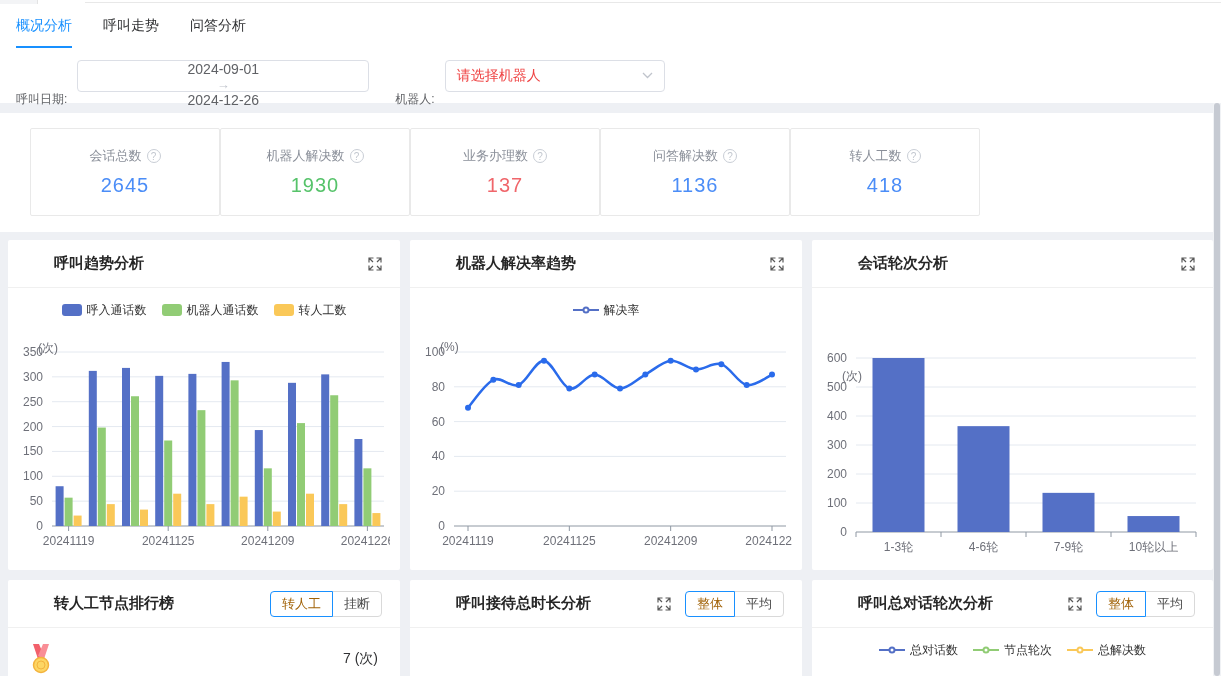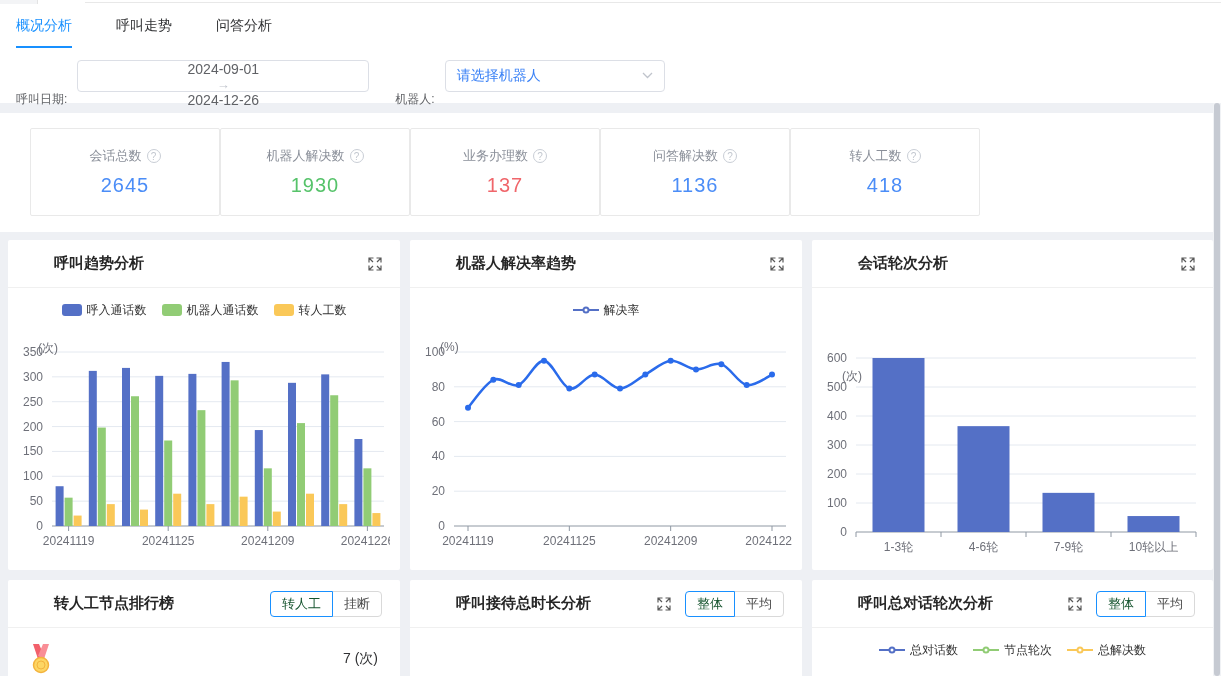--- a/index.html
+++ b/index.html
@@ -3,55 +3,55 @@
 <meta charset="utf-8">
 <style>
   html,body{margin:0;padding:0;}
   .app{position:relative;width:1221px;height:676px;overflow:hidden;background:#eef0f4;
        font-family:"Liberation Sans","DejaVu Sans",sans-serif;-webkit-font-smoothing:antialiased;}
   
   .top-sliver{height:4px;background:#fff;position:relative;}
   .sliver-tab{position:absolute;left:0;top:0;width:37px;height:4px;background:#f3f4f6;border-right:1px solid #e3e3e3;}
   .sliver-line{position:absolute;left:85px;right:0;top:2px;height:1px;background:#e8e8e8;}
   
-  .tabsbar{background:#fff;display:flex;align-items:stretch;padding:0 16px;height:44px;gap:44px;}
+  .tabsbar{background:#fff;display:flex;align-items:stretch;padding:0 16px;height:44px;gap:31px;}
   .tab{display:flex;align-items:center;font-size:14px;color:#303133;cursor:pointer;position:relative;}
   .tab.active{color:#1890ff;}
   .tab.active::after{content:"";position:absolute;left:0;right:0;bottom:0;height:2px;background:#1890ff;}
   
   .filterbar{background:#fff;height:55px;display:flex;align-items:center;padding:0 16px;}
   .flabel{font-size:12px;color:#606266;margin-right:10px;margin-top:48px;}
   .flabel.robot{margin-left:26px;}
   .date-range{width:268px;height:30px;border:1px solid #dcdfe6;border-radius:4px;background:#fff;
       display:flex;align-items:center;justify-content:space-between;padding:0 11px;font-size:14px;color:#606266;cursor:pointer;flex-direction:column;}
   .date-range .arrow{color:#c0c4cc;font-size:13px;}
   .select{width:196px;height:30px;border:1px solid #dcdfe6;border-radius:4px;background:#fff;
       display:flex;align-items:center;justify-content:space-between;padding:0 11px;cursor:pointer;}
-  .placeholder{color:#3b82f6;font-size:14px;}
+  .placeholder{color:#ef4444;font-size:14px;}
   
   .stats{background:#fff;margin-top:10px;height:119px;box-sizing:border-box;padding:15px 0 0 30px;display:flex;}
   .stat-card{width:190px;height:88px;border:1px solid #e9e9e9;border-radius:2px;background:#fff;
       display:flex;flex-direction:column;align-items:center;justify-content:center;gap:9px;box-sizing:border-box;}
   .stat-label-row{display:flex;align-items:center;gap:5px;font-size:13px;color:#8a8f99;}
   .help-icon{width:14px;height:14px;border:1px solid #c9ced6;border-radius:50%;color:#c2c7cf;font-size:10px;
       display:flex;align-items:center;justify-content:center;box-sizing:border-box;cursor:pointer;}
   .stat-value{font-size:20px;letter-spacing:1px;}
   
   .grid{margin:8px;display:grid;grid-template-columns:392px 392px 401px;grid-template-rows:330px 240px;gap:10px;}
   .panel{background:#fff;border-radius:2px;overflow:hidden;}
   .panel-header{height:48px;border-bottom:1px solid #f0f0f0;display:flex;align-items:center;justify-content:space-between;padding:0 18px;box-sizing:border-box;}
   .panel-title{font-size:15px;font-weight:700;color:#262626;padding-left:28px;}
   .header-controls{display:flex;align-items:center;gap:14px;}
   .expand-btn{display:flex;cursor:pointer;}
   .toggle-group{display:flex;}
   .toggle-btn{height:26px;padding:0 11px;font-size:13px;background:#fff;border:1px solid #d9d9d9;color:#4a4a4a;
       display:flex;align-items:center;cursor:pointer;}
   .toggle-btn:first-child{border-radius:4px 0 0 4px;}
   .toggle-btn:last-child{border-radius:0 4px 4px 0;margin-left:-1px;}
-  .toggle-btn.active{color:#14532d;border-color:#1890ff;position:relative;z-index:1;}
+  .toggle-btn.active{color:#a16207;border-color:#1890ff;position:relative;z-index:1;}
   .panel-body{position:relative;}
   .chart-legend{display:flex;justify-content:center;align-items:center;gap:15px;margin-top:12px;height:20px;font-size:12px;color:#333;}
   .legend-item{display:flex;align-items:center;gap:5px;cursor:pointer;}
   .swatch{width:20px;height:12px;border-radius:3px;display:inline-block;}
   .line-marker{width:26px;height:2px;position:relative;display:inline-block;}
   .line-marker .dot{position:absolute;left:50%;top:50%;transform:translate(-50%,-50%);width:7px;height:7px;border-radius:50%;
       border:2px solid;background:#fff;box-sizing:border-box;}
   .unit{position:absolute;font-size:12px;color:#6E7079;}
   svg.chart{display:block;}
   

